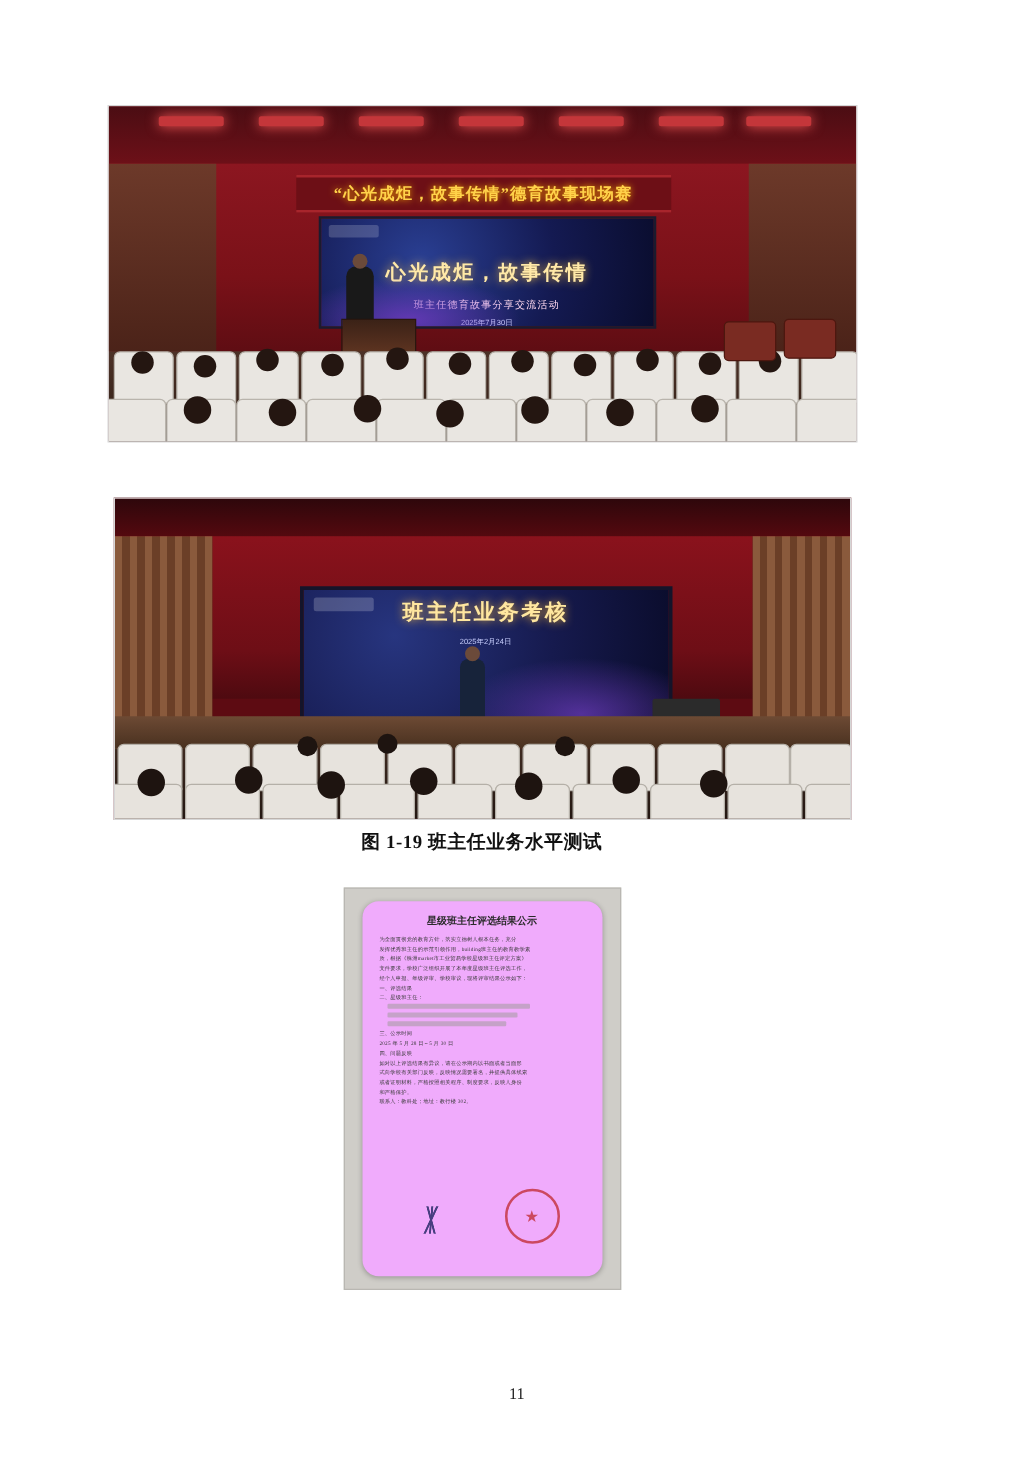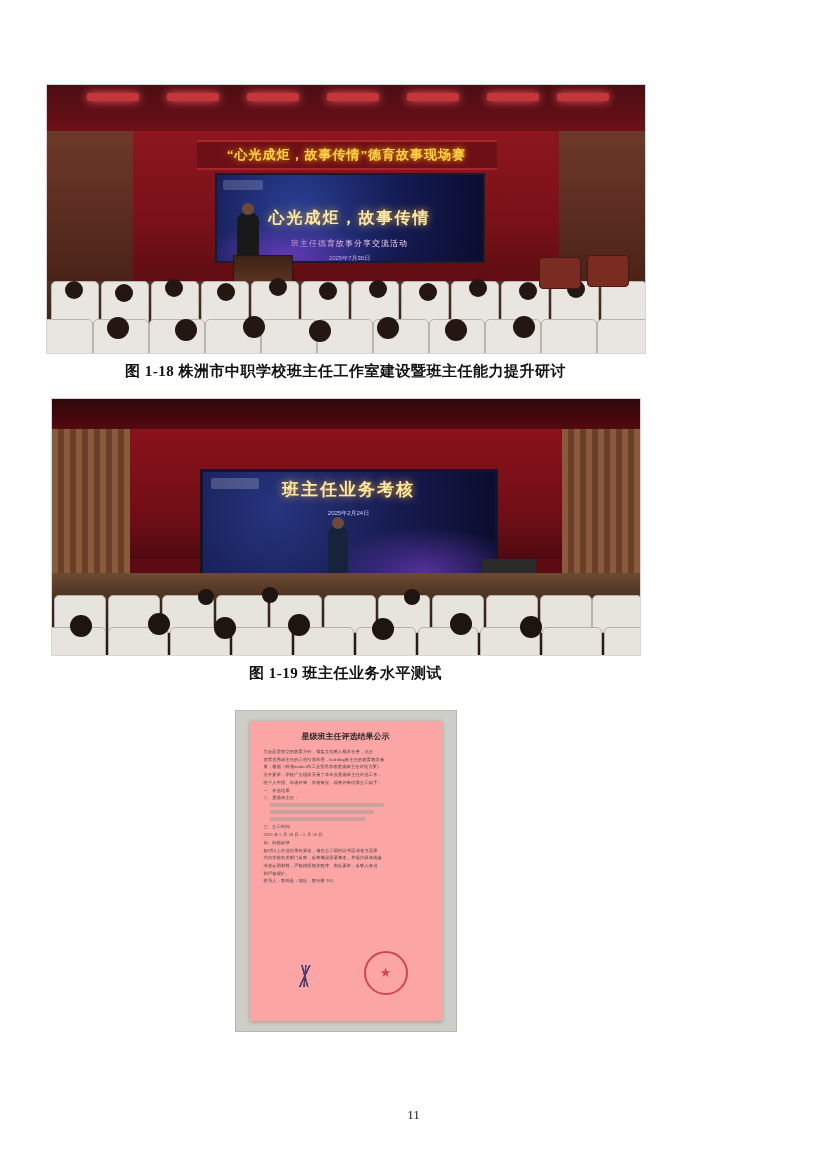--- a/index.html
+++ b/index.html
@@ -16,20 +16,21 @@
     font-family: "Liberation Sans", sans-serif;
     overflow: hidden;
   }
 
   
   .figure {
     position: absolute;
     left: 0;
     width: 691px;
     text-align: center;
+    padding-left: 40px;
   }
   .caption {
     font-family: "Liberation Serif", serif;
     font-weight: bold;
     font-size: 15px;
     color: #111;
     letter-spacing: 0.5px;
     margin-top: 8px;
   }
 
@@ -312,25 +313,26 @@
   .p3 {
     width: 222px;
     height: 322px;
     background: #cfcdc8;
     border: 1px solid #b9b7b2;
   }
   .p3 .sheet {
     position: absolute;
     left: 14px; top: 10px;
     width: 192px; height: 300px;
-    background: #fca5a5;
+    background: #f0abfc;
     box-shadow: 0 1px 4px rgba(0,0,0,.25);
     padding: 10px 14px;
     box-sizing: border-box;
     text-align: left;
+    border-radius: 13px;
   }
   .p3 .doc-title {
     text-align: center;
     font-family: "Liberation Serif", serif;
     font-weight: bold;
     font-size: 8px;
     color: #2a2a2a;
     margin-bottom: 7px;
   }
   .p3 .line {
@@ -463,21 +465,20 @@
         <div class="head" style="left:128px;top:234px; width:22px; height:22px;"></div>
         <div class="head" style="left:196px;top:231px; width:22px; height:22px;"></div>
         <div class="head" style="left:262px;top:235px; width:22px; height:22px;"></div>
         <div class="head" style="left:330px;top:232px; width:22px; height:22px;"></div>
         <div class="head" style="left:398px;top:234px; width:22px; height:22px;"></div>
         <div class="head" style="left:466px;top:231px; width:22px; height:22px;"></div>
       </div>
       <div class="chair-side" style="left:540px; top:170px;"></div>
       <div class="chair-side" style="left:492px; top:172px;"></div>
     </div>
-    <div class="caption">图 1-18  株洲市中职学校班主任工作室建设暨班主任能力提升研讨</div>
   </div>
 
   <div class="figure" style="top: 398px;">
     <div class="photo p2">
       <div class="ceiling2"></div>
       <div class="wall2"></div>
       <div class="curtain left"></div>
       <div class="curtain right"></div>
 
 

